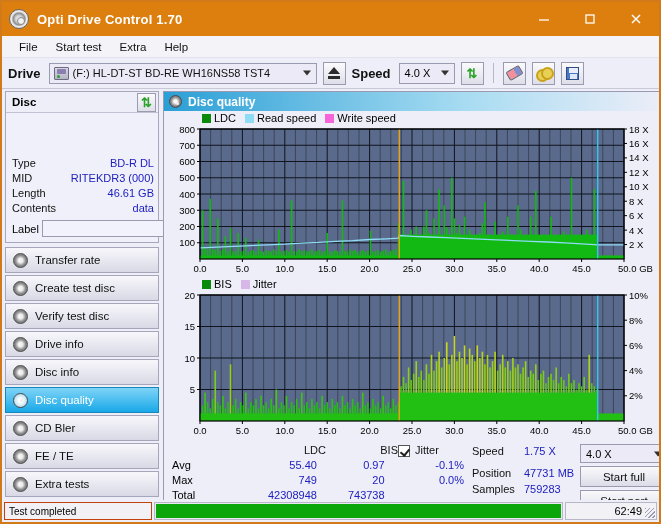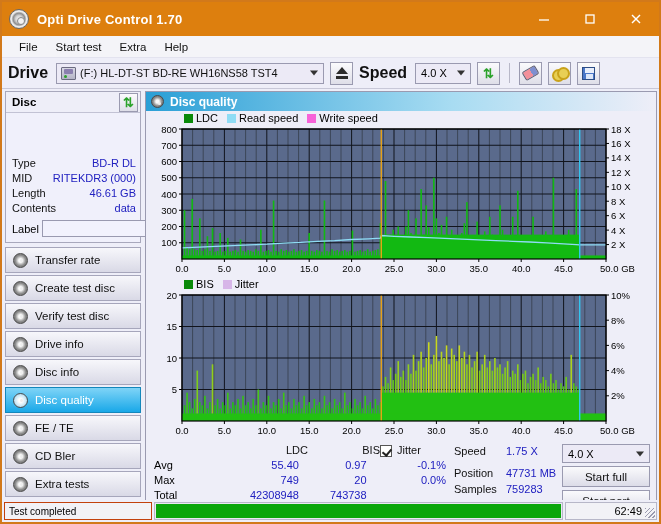--- a/index.html
+++ b/index.html
@@ -48,21 +48,21 @@
     height:22px; background:#f4f4f8; display:flex; align-items:center;
     padding-left:8px; border-bottom:1px solid #e3e3ef;
   }
   .menu-item { padding:2px 9px; font-size:11.5px; color:#111; }
 
   
   .toolbar {
     height:31px; background:#eeeef8; display:flex; align-items:center;
     padding:0 6px; border-bottom:1px solid #c8c8d8; gap:6px;
   }
-  .tb-label { font-weight:bold; font-size:16px; color:#111; margin-right:2px; }
+  .tb-label { font-weight:bold; font-size:13px; color:#111; margin-right:2px; }
   .drive-select {
     flex:0 0 auto; width:268px; height:21px; background:#eceaf6;
     border:1px solid #9a9ab0; display:flex; align-items:center;
     padding:0 2px; font-size:11px; color:#111; position:relative;
   }
   .drive-ico {
     width:15px; height:13px; margin:0 4px 0 2px; position:relative;
     background:linear-gradient(#d8d8e4,#b4b4c6);
     border:1px solid #6b6b80; border-radius:1px;
   }
@@ -108,21 +108,21 @@
   .save-ico{
     width:13px;height:13px;background:#4a77c8;border:1px solid #2c4d86; position:relative;
   }
   .save-ico:before{content:"";position:absolute;left:2px;top:0;width:9px;height:5px;background:#e8eefa;}
   .save-ico:after{content:"";position:absolute;left:3px;bottom:0;width:7px;height:5px;background:#dde7f8;}
 
   
   .main { display:flex; height:calc(524px - 34px - 22px - 31px - 4px); }
 
   
-  .sidebar { width:142px; padding:2px 3px 0 3px; display:flex; flex-direction:column; }
+  .sidebar { width:160px; padding:2px 3px 0 3px; display:flex; flex-direction:column; }
   .disc-panel { border:1px solid #a8a8bc; background:#f0f0fb; }
   .disc-head {
     height:21px; display:flex; align-items:center; justify-content:space-between;
     padding:0 2px 0 6px; border-bottom:1px solid #c2c2d4;
     background:#eeeef8;
   }
   .disc-head-title{ font-weight:bold; font-size:11.5px; }
   .disc-rows{ padding:3px 4px 4px 6px;margin-top:40px; }
   .drow{ display:flex; justify-content:space-between; line-height:15px; font-size:11px; }
   .drow .k{ color:#111; }
@@ -360,25 +360,25 @@
         <div class="navbtn">
           <span class="nav-ico"></span>
           <span>Disc info</span>
         </div>
         <div class="navbtn active">
           <span class="nav-ico"></span>
           <span>Disc quality</span>
         </div>
         <div class="navbtn">
           <span class="nav-ico"></span>
-          <span>FE / TE</span>
+          <span>CD Bler</span>
         </div>
         <div class="navbtn">
           <span class="nav-ico"></span>
-          <span>CD Bler</span>
+          <span>FE / TE</span>
         </div>
         <div class="navbtn">
           <span class="nav-ico"></span>
           <span>Extra tests</span>
         </div>
       </div>
 
       <div class="status-win">Status window &gt; &gt;</div>
     </div>
 

